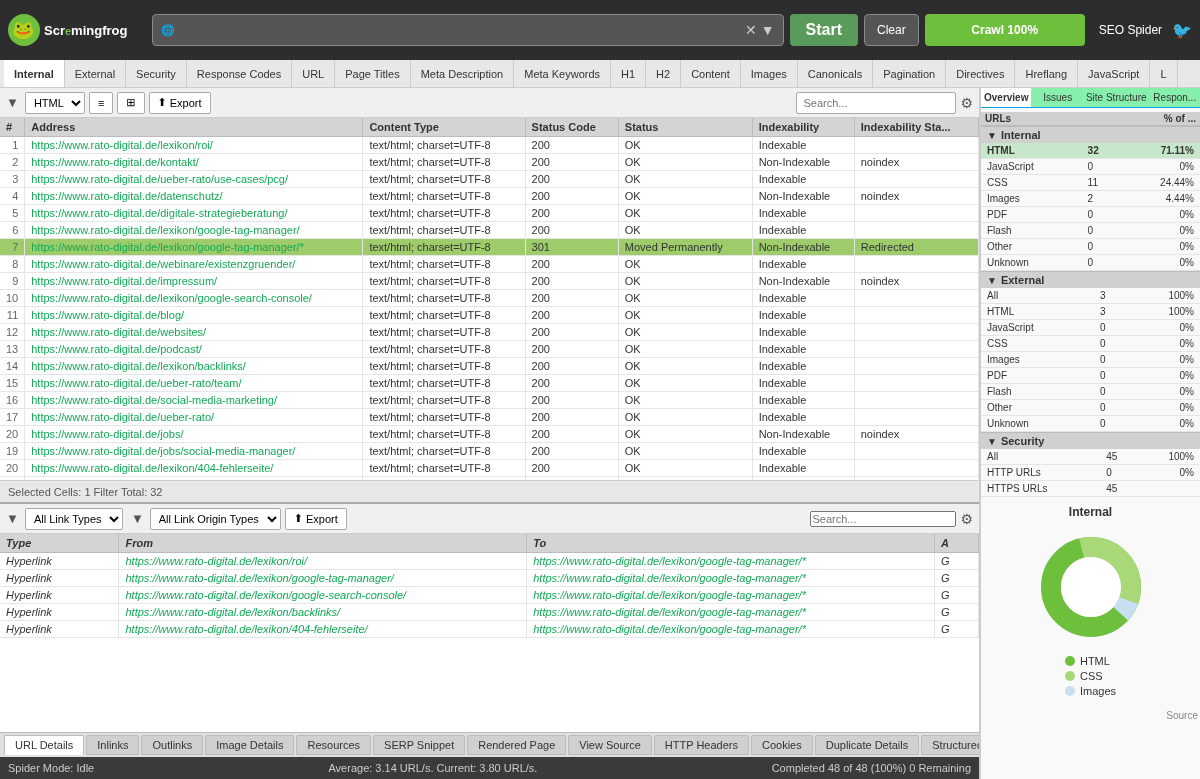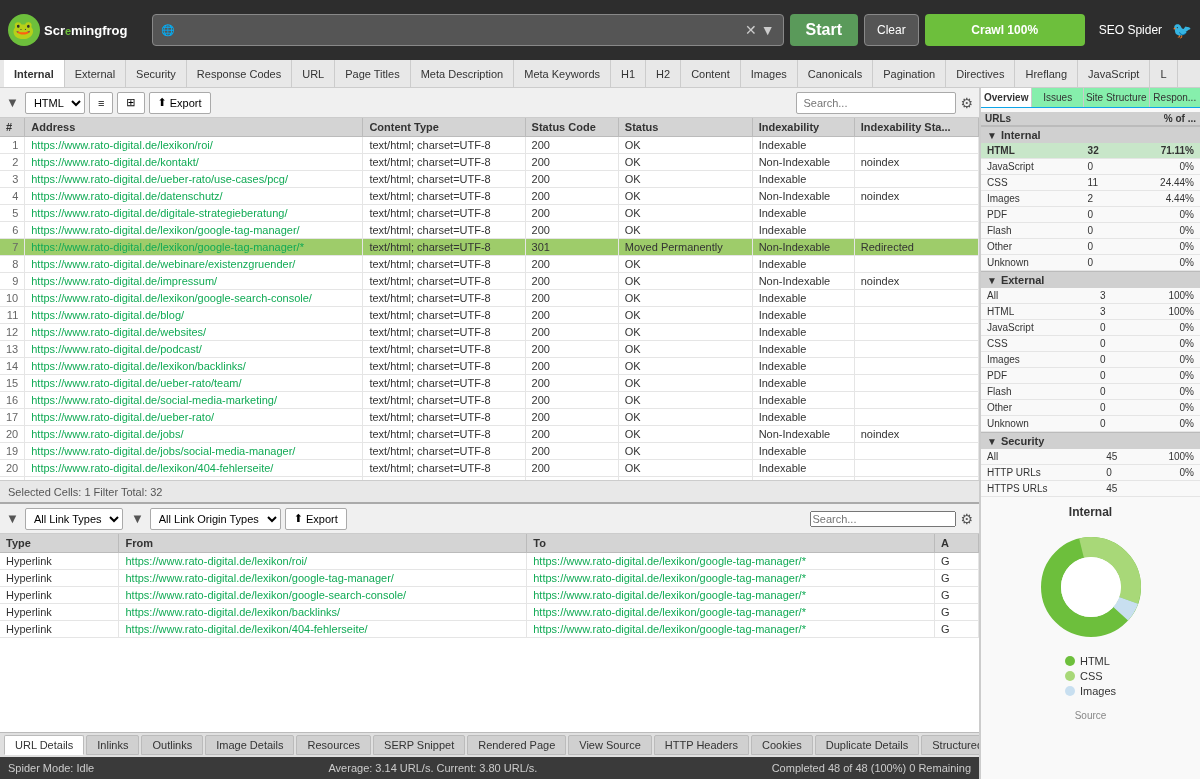--- a/index.html
+++ b/index.html
@@ -221,20 +221,21 @@
       gap: 4px;
     }
     #bottom-table-wrap {
       flex: 1;
       overflow: auto;
     }
     table.bottom-table {
       width: 100%;
       border-collapse: collapse;
       font-size: 11px;
+      font-style: italic;
     }
     table.bottom-table thead tr {
       background: #d4d4d4;
       position: sticky;
       top: 0;
     }
     table.bottom-table thead th {
       padding: 3px 6px;
       text-align: left;
       border-right: 1px solid #bbb;
@@ -382,21 +383,21 @@
 
     
     ::-webkit-scrollbar { width: 8px; height: 8px; }
     ::-webkit-scrollbar-track { background: #f0f0f0; }
     ::-webkit-scrollbar-thumb { background: #bbb; border-radius: 4px; }
 
     
     #source-label {
       font-size: 10px;
       color: #888;
-      text-align: center;
+      text-align: right;
       padding: 2px;
     }
   </style>
 </head>
 <body>
 
 <div id="top-bar">
   <div id="logo-area">
     <div class="logo-frog">🐸</div>
     <span style="color:white;font-size:13px;font-weight:bold;text-align:right;">Scr<span style="color:#6dbf3c;">e</span>mingfrog</span>

